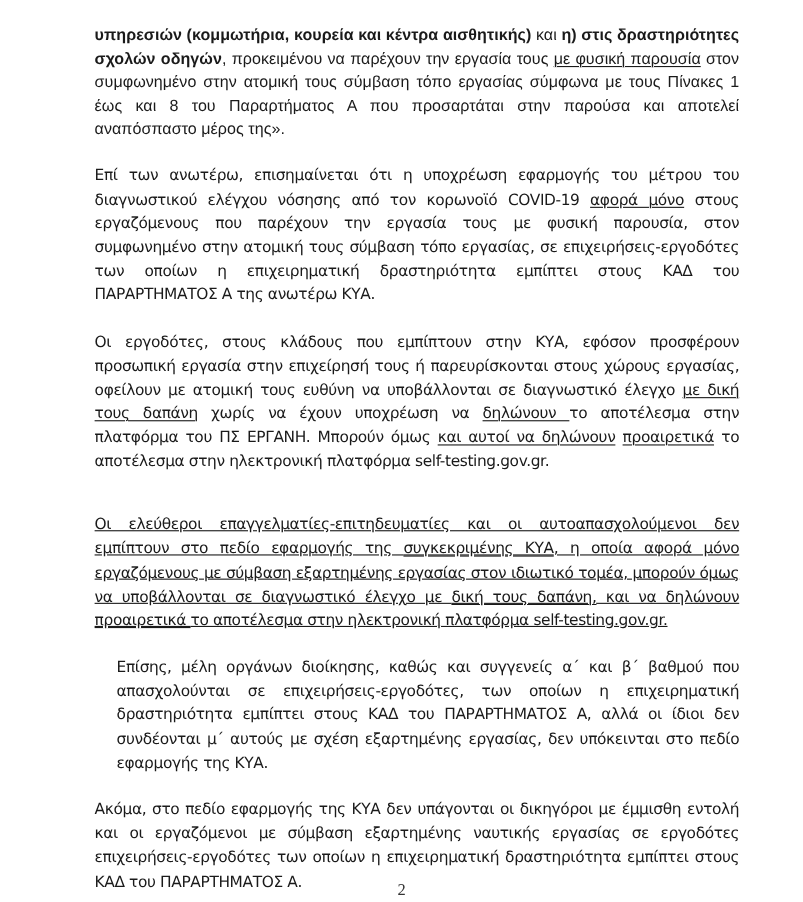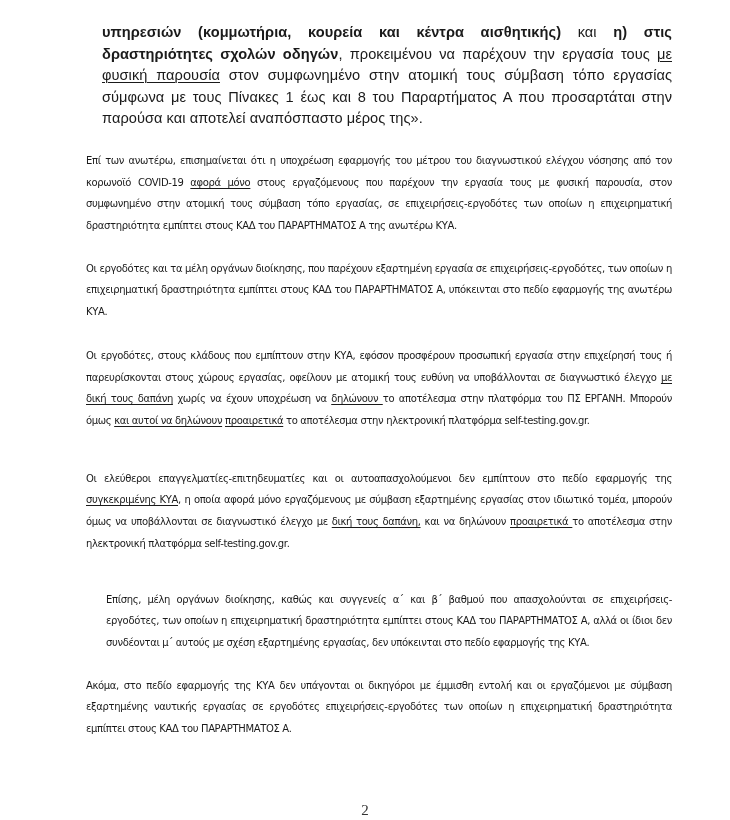--- a/index.html
+++ b/index.html
@@ -13,42 +13,41 @@
     text-align: justify;
     text-align-last: left;
   }
   .p1 {
     font-family: "Liberation Sans", sans-serif;
     font-size: 14.6px; line-height: 21.6px;
     letter-spacing: 0.05px;
   }
   .pc {
     font-family: "DejaVu Sans", sans-serif;
-    font-size: 10px; line-height: 21.7px;
+    font-size: 14px; line-height: 21.7px;
     letter-spacing: -0.35px;
   }
   .b { font-weight: bold; }
   .u { text-decoration: underline; text-underline-offset: 2px; text-decoration-thickness: 1px; }
-  #para1 { margin-bottom: 20px; margin-left: 16px; }
+  #para1 { margin-bottom: 20px; }
   #para2 { margin-bottom: 21px; }
   #para3 { margin-bottom: 22px; }
   #para4 { margin-bottom: 36px; }
-  #para5 { margin-bottom: 34px; }
+  #para5 { margin-bottom: 21px; text-decoration: underline; }
   #para6 { margin-bottom: 21px; margin-left: 20px; }
   .page-number {
     position: absolute; top: 802px; left: 0; width: 730px; text-align: center;
     font-family: "Liberation Serif", serif; font-size: 15px; color: #333;
   }
 </style>
 </head>
 <body>
 
 <div class="page">
   <p id="para1" class="para p1"><span class="b">υπηρεσιών (κομμωτήρια, κουρεία και κέντρα αισθητικής)</span><span> και </span><span class="b">η) στις δραστηριότητες σχολών οδηγών</span><span>, προκειμένου να παρέχουν την εργασία τους </span><span class="u">με φυσική παρουσία</span><span> στον συμφωνημένο στην ατομική τους σύμβαση τόπο εργασίας σύμφωνα με τους Πίνακες 1 έως και 8 του Παραρτήματος Α που προσαρτάται στην παρούσα και αποτελεί αναπόσπαστο μέρος της».</span></p>
   <p id="para2" class="para pc"><span>Επί των ανωτέρω, επισημαίνεται ότι η υποχρέωση εφαρμογής του μέτρου του διαγνωστικού ελέγχου νόσησης από τον κορωνοϊό COVID-19 </span><span class="u">αφορά μόνο</span><span> στους εργαζόμενους που παρέχουν την εργασία τους με φυσική παρουσία, στον συμφωνημένο στην ατομική τους σύμβαση τόπο εργασίας, σε επιχειρήσεις-εργοδότες των οποίων η επιχειρηματική δραστηριότητα εμπίπτει στους ΚΑΔ του ΠΑΡΑΡΤΗΜΑΤΟΣ Α της ανωτέρω ΚΥΑ.</span></p>
-  <p id="para3" class="para pc"><span>Οι εργοδότες και τα μέλη οργάνων διοίκησης, που παρέχουν εξαρτημένη εργασία σε επιχειρήσεις-εργοδότες, των οποίων η επιχειρηματική δραστηριότητα εμπίπτει στους ΚΑΔ του ΠΑΡΑΡΤΗΜΑΤΟΣ Α, υπόκεινται στο πεδίο εφαρμογής της ανωτέρω ΚΥΑ.</span></p>
   <p id="para4" class="para pc"><span>Οι εργοδότες, στους κλάδους που εμπίπτουν στην ΚΥΑ, εφόσον προσφέρουν προσωπική εργασία στην επιχείρησή τους ή παρευρίσκονται στους χώρους εργασίας, οφείλουν με ατομική τους ευθύνη να υποβάλλονται σε διαγνωστικό έλεγχο </span><span class="u">με δική τους δαπάνη</span><span> χωρίς να έχουν υποχρέωση να </span><span class="u">δηλώνουν </span><span>το αποτέλεσμα  στην πλατφόρμα του ΠΣ ΕΡΓΑΝΗ. Μπορούν όμως </span><span class="u">και αυτοί να δηλώνουν</span><span> </span><span class="u">προαιρετικά</span><span> το αποτέλεσμα στην ηλεκτρονική πλατφόρμα self-testing.gov.gr.</span></p>
   <p id="para5" class="para pc"><span>Οι ελεύθεροι επαγγελματίες-επιτηδευματίες και οι αυτοαπασχολούμενοι δεν εμπίπτουν στο πεδίο εφαρμογής της </span><span class="u">συγκεκριμένης ΚΥΑ</span><span>, η οποία αφορά μόνο εργαζόμενους με σύμβαση εξαρτημένης εργασίας στον ιδιωτικό τομέα, μπορούν όμως να υποβάλλονται σε διαγνωστικό έλεγχο με </span><span class="u">δική τους δαπάνη,</span><span> και να δηλώνουν </span><span class="u">προαιρετικά </span><span>το αποτέλεσμα στην ηλεκτρονική πλατφόρμα self-testing.gov.gr.</span></p>
   <p id="para6" class="para pc"><span>Επίσης, μέλη οργάνων διοίκησης, καθώς και συγγενείς α΄ και β΄ βαθμού που απασχολούνται σε επιχειρήσεις-εργοδότες, των οποίων η επιχειρηματική δραστηριότητα εμπίπτει στους ΚΑΔ του ΠΑΡΑΡΤΗΜΑΤΟΣ Α, αλλά οι ίδιοι δεν συνδέονται μ΄ αυτούς με σχέση εξαρτημένης εργασίας, δεν υπόκεινται στο πεδίο εφαρμογής της ΚΥΑ.</span></p>
   <p id="para7" class="para pc"><span>Ακόμα, στο πεδίο εφαρμογής της ΚΥΑ δεν υπάγονται οι δικηγόροι με έμμισθη εντολή και οι εργαζόμενοι με σύμβαση εξαρτημένης ναυτικής εργασίας σε εργοδότες επιχειρήσεις-εργοδότες των οποίων η επιχειρηματική δραστηριότητα εμπίπτει στους ΚΑΔ του ΠΑΡΑΡΤΗΜΑΤΟΣ Α.</span></p>
 </div>
 
 <div class="page-number">2</div>
 
 </body></html>

